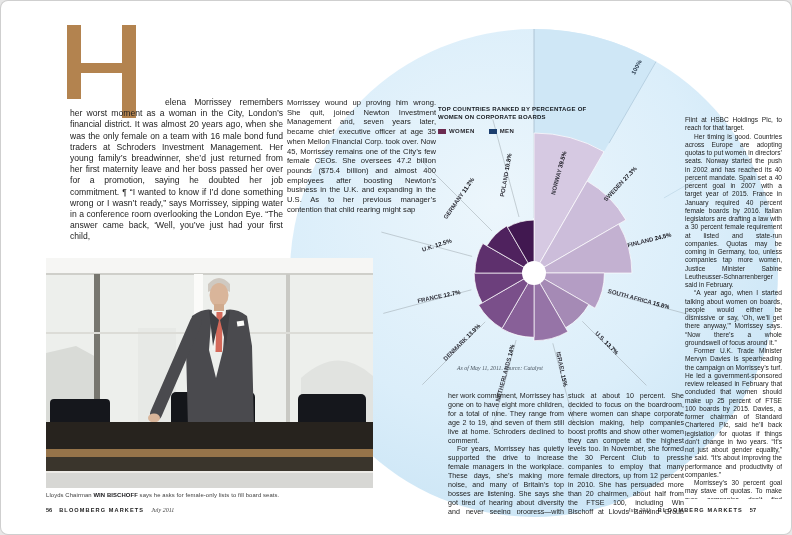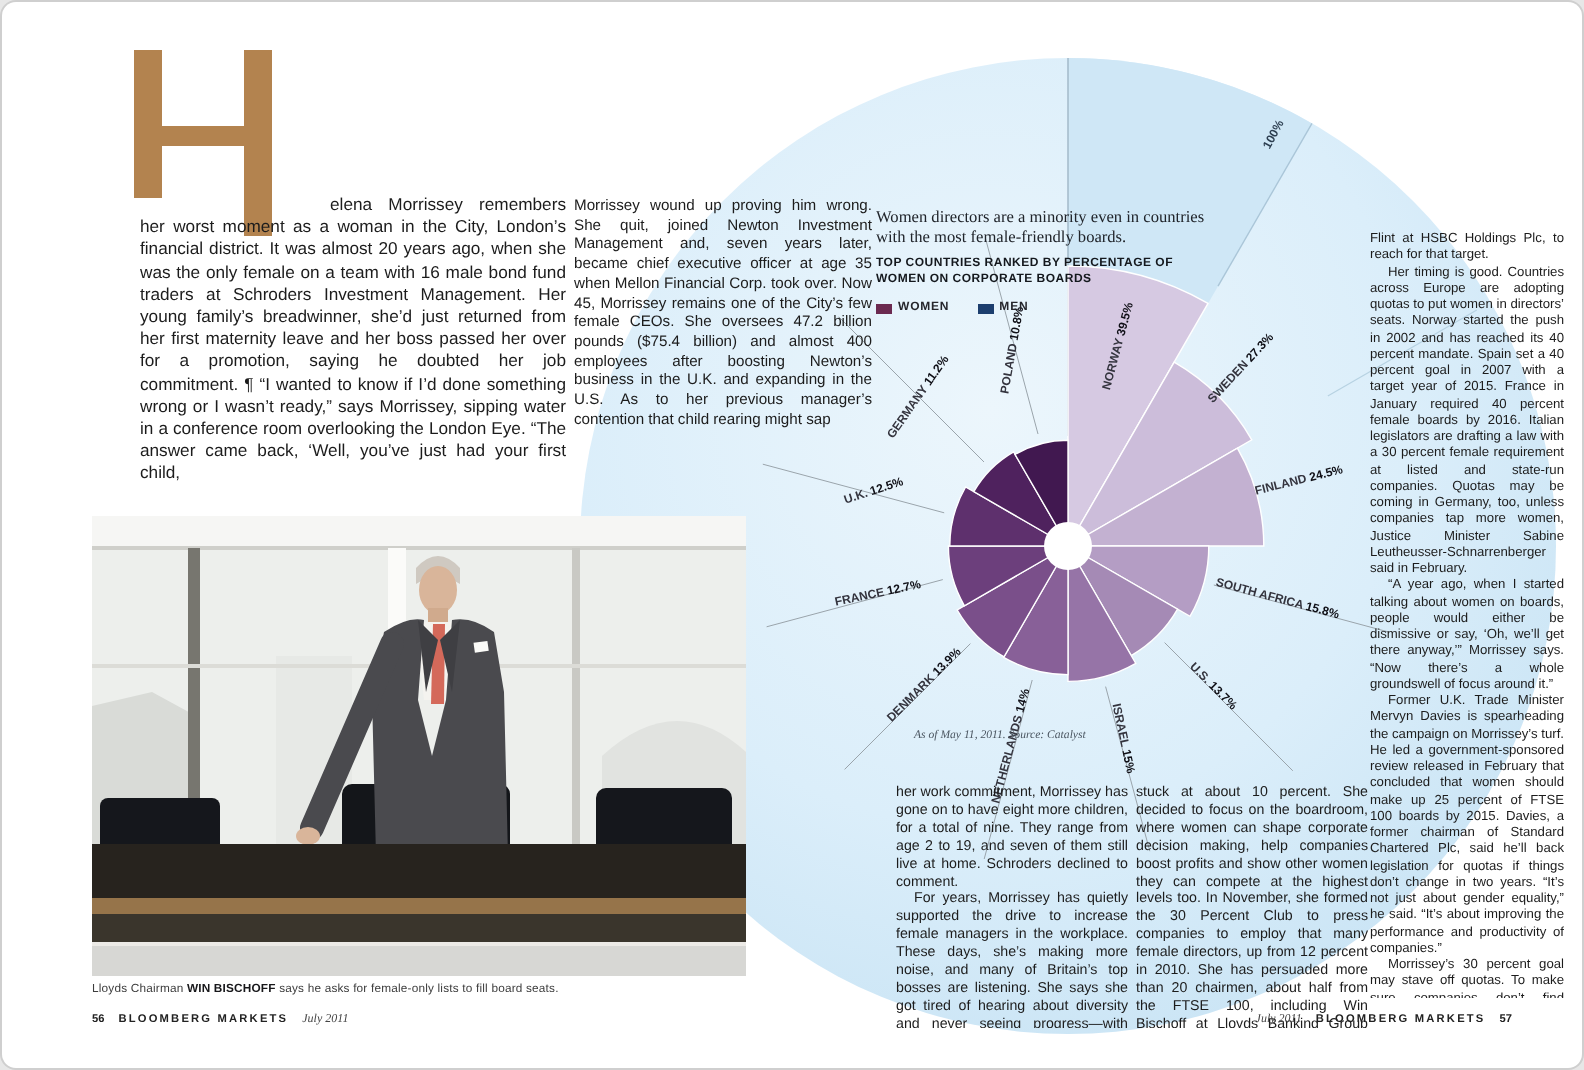--- a/index.html
+++ b/index.html
@@ -122,21 +122,20 @@
   </div>
   <div id="col5" class="col">
     <p>Flint at HSBC Holdings Plc, to reach for that target.</p>
     <p>Her timing is good. Countries across Europe are adopting quotas to put women in directors’ seats. Norway started the push in 2002 and has reached its 40 percent mandate. Spain set a 40 percent goal in 2007 with a target year of 2015. France in January required 40 percent female boards by 2016. Italian legislators are drafting a law with a 30 percent female requirement at listed and state-run companies. Quotas may be coming in Germany, too, unless companies tap more women, Justice Minister Sabine Leutheusser-Schnarrenberger said in February.</p>
     <p>“A year ago, when I started talking about women on boards, people would either be dismissive or say, ‘Oh, we’ll get there anyway,’” Morrissey says. “Now there’s a whole groundswell of focus around it.”</p>
     <p>Former U.K. Trade Minister Mervyn Davies is spearheading the campaign on Morrissey’s turf. He led a government-sponsored review released in February that concluded that women should make up 25 percent of FTSE 100 boards by 2015. Davies, a former chairman of Standard Chartered Plc, said he’ll back legislation for quotas if things don’t change in two years. “It’s not just about gender equality,” he said. “It’s about improving the performance and productivity of companies.”</p>
     <p>Morrissey’s 30 percent goal may stave off quotas. To make sure companies don’t find excuses to dawdle, Morrissey has been meeting with search firms and working with the Professional Boards Forum to develop a trove of qualified women and match the candidates with chairmen. “I personally am passionately against quotas,” she says. “They</p>
   </div>
 
   <div class="abs chart-head">
-    <div class="gg-sub">Women directors are a minority even in countries with the most female-friendly boards.</div>
     <div class="gg-kicker">TOP COUNTRIES RANKED BY PERCENTAGE OF WOMEN ON CORPORATE BOARDS</div>
     <div class="legend">
       <span class="item">
         <span class="sw" id="sw-women" style="background: rgb(107, 42, 80);"></span>
         <span>WOMEN</span>
       </span>
       <span class="item">
         <span class="sw" id="sw-men" style="background: rgb(28, 62, 110);"></span>
         <span>MEN</span>
       </span>

